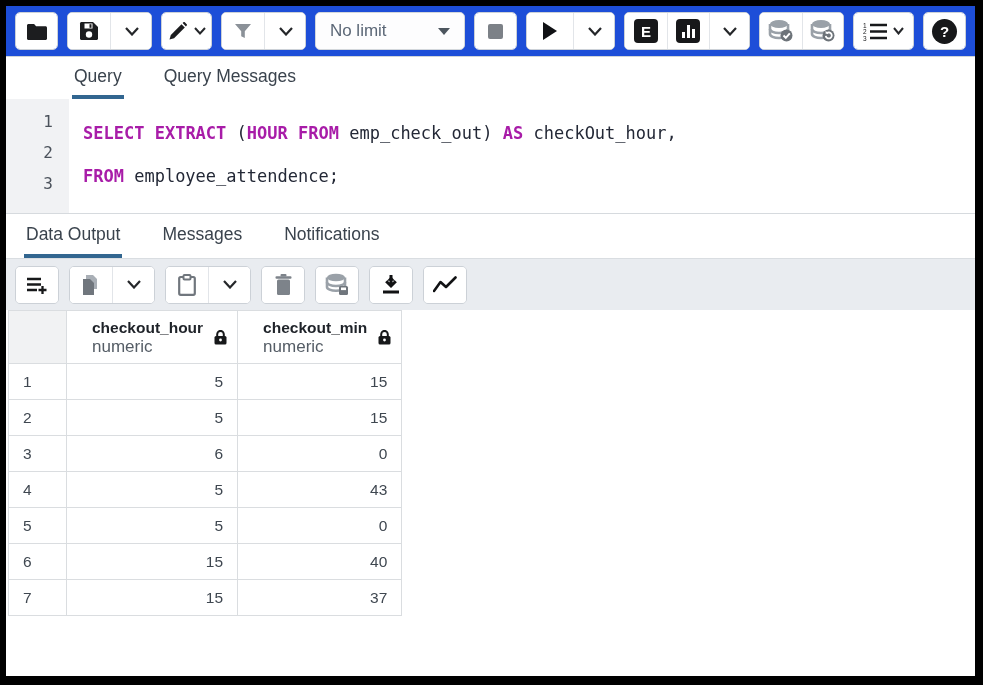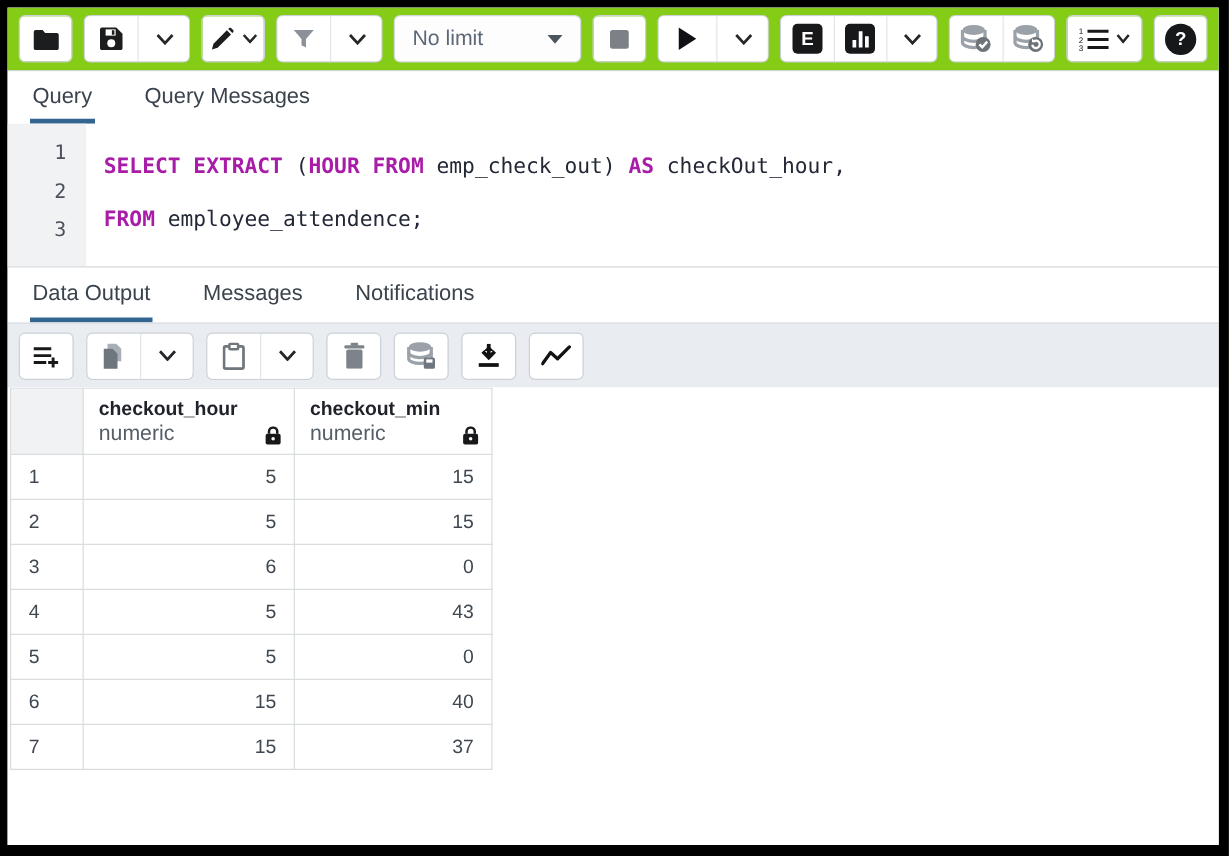--- a/index.html
+++ b/index.html
@@ -3,21 +3,21 @@
 <meta charset="utf-8">
 <style>
   * { margin:0; padding:0; box-sizing:border-box; }
   html,body { width:983px; height:685px; }
   body { font-family:"Liberation Sans", sans-serif; background:#000; }
 
   .frame { width:983px; height:685px; background:#000; padding:6px 8px 9px 6px; }
   .app { width:100%; height:100%; background:#fff; display:flex; flex-direction:column; overflow:hidden; }
 
   
-  .toolbar { height:51px; background:#84cc16; border-bottom:1px solid #cfd4d9;
+  .toolbar { height:51px; background:#1d4ed8; border-bottom:1px solid #cfd4d9;
              display:flex; align-items:center; padding:0 9px; gap:9px; flex:none; }
   .grp { display:flex; background:#fff; border:1px solid #ccd1d7; border-radius:5px; overflow:hidden; height:38px; }
   .btn { min-width:42px; height:100%; display:flex; align-items:center; justify-content:center;
          background:#fff; border:none; cursor:pointer; padding:0 6px; }
   .btn + .btn { border-left:1px solid #e2e5e9; }
   .chev { display:flex; align-items:center; justify-content:center; }
   .limit { height:38px; width:152px; background:#fdfdfe; border:1px solid #d3d7db; border-radius:5px;
            display:flex; align-items:center; justify-content:space-between; padding:0 14px; cursor:pointer; }
   .limit-label { color:#5c6877; font-size:17px; }
   .tri-down { width:0; height:0; border-left:6px solid transparent; border-right:6px solid transparent;
@@ -27,21 +27,21 @@
               border-left:14px solid #101114; }
   .badge { width:24px; height:24px; background:#17181a; border-radius:4px; color:#fff;
            display:flex; align-items:center; justify-content:center; font-weight:bold; font-size:15px; }
   .badge-bars { display:flex; align-items:flex-end; gap:2px; height:13px; }
   .badge-bars i { width:3px; background:#fff; display:block; }
   .circle-badge { width:25px; height:25px; background:#17181a; border-radius:50%; color:#fff;
                   display:flex; align-items:center; justify-content:center; font-weight:bold; font-size:15px; }
 
   
   .tabbar { display:flex; align-items:stretch; padding-left:18px; gap:38px; background:#fff; flex:none; }
-  .tabbar.query { height:42px; }
+  .tabbar.query { height:42px;margin-left:48px; }
   .tabbar.output { height:45px; border-top:1px solid #d6dade; }
   .tab { display:flex; align-items:center; font-size:17.5px; color:#3a434d;
          border-bottom:4px solid transparent; padding:0 2px; cursor:pointer; }
   .tab.active { border-bottom-color:#326690; }
 
   
   .editor { height:114px; display:flex; background:#fff; flex:none; font-family:"DejaVu Sans Mono", monospace; }
   .gutter { width:63px; background:#f1f2f4; padding-top:7px; flex:none; }
   .gutter .ln { height:31px; line-height:31px; text-align:right; padding-right:16px;
                 color:#4b525b; font-size:16px; }
@@ -52,21 +52,21 @@
   
   .toolbar2 { height:52px; background:#e9ecf0; border-top:1px solid #d9dde1;
               display:flex; align-items:center; padding:0 9px; gap:10px; flex:none; }
 
   
   .results { flex:1; background:#fff; overflow:hidden; padding-left:2px; }
   table { border-collapse:collapse; font-size:15.5px; color:#3f4750; }
   th, td { border:1px solid #dadde0; }
   th.corner { width:58px; background:#f1f2f3; }
   th.colhead { background:#fff; font-weight:normal; text-align:left; padding:7px 10px 7px 12px; }
-  .colhead-inner { display:flex; align-items:flex-end; justify-content:space-between; gap:11px; }
+  .colhead-inner { display:flex; align-items:center; justify-content:space-between; gap:11px;margin-left:13px; }
   .col-name { font-weight:bold; color:#1f2329; font-size:15.5px; line-height:20px; }
   .col-type { color:#555d66; font-size:17px; line-height:18px; }
   th.c-hour { min-width:169px; }
   th.c-min { min-width:158px; }
   td { height:36px; }
   td.rownum { width:58px; text-align:left; padding-left:14px; color:#3f4750; background:#fff; }
   td.val { text-align:right; padding-right:14px; }
 
   svg { display:block; }
 </style>

